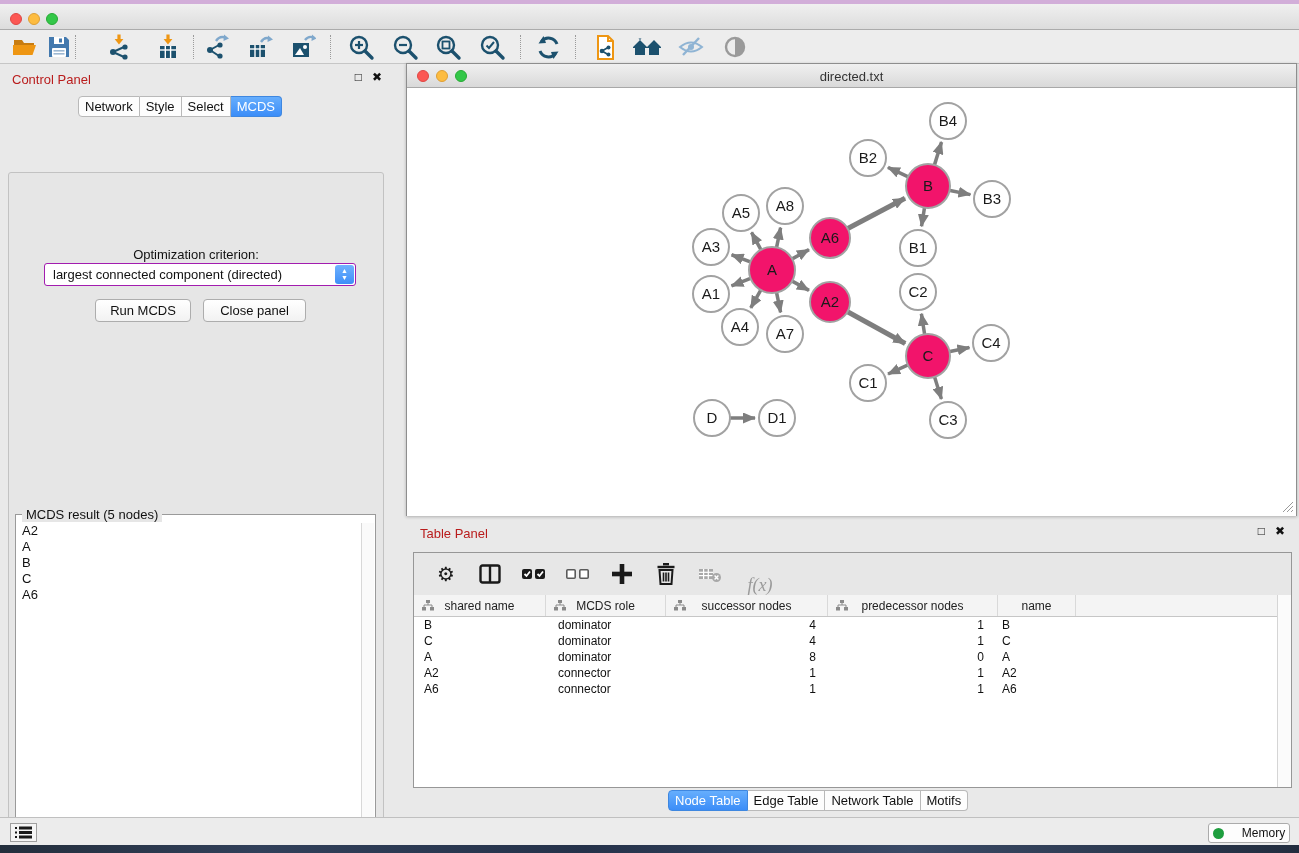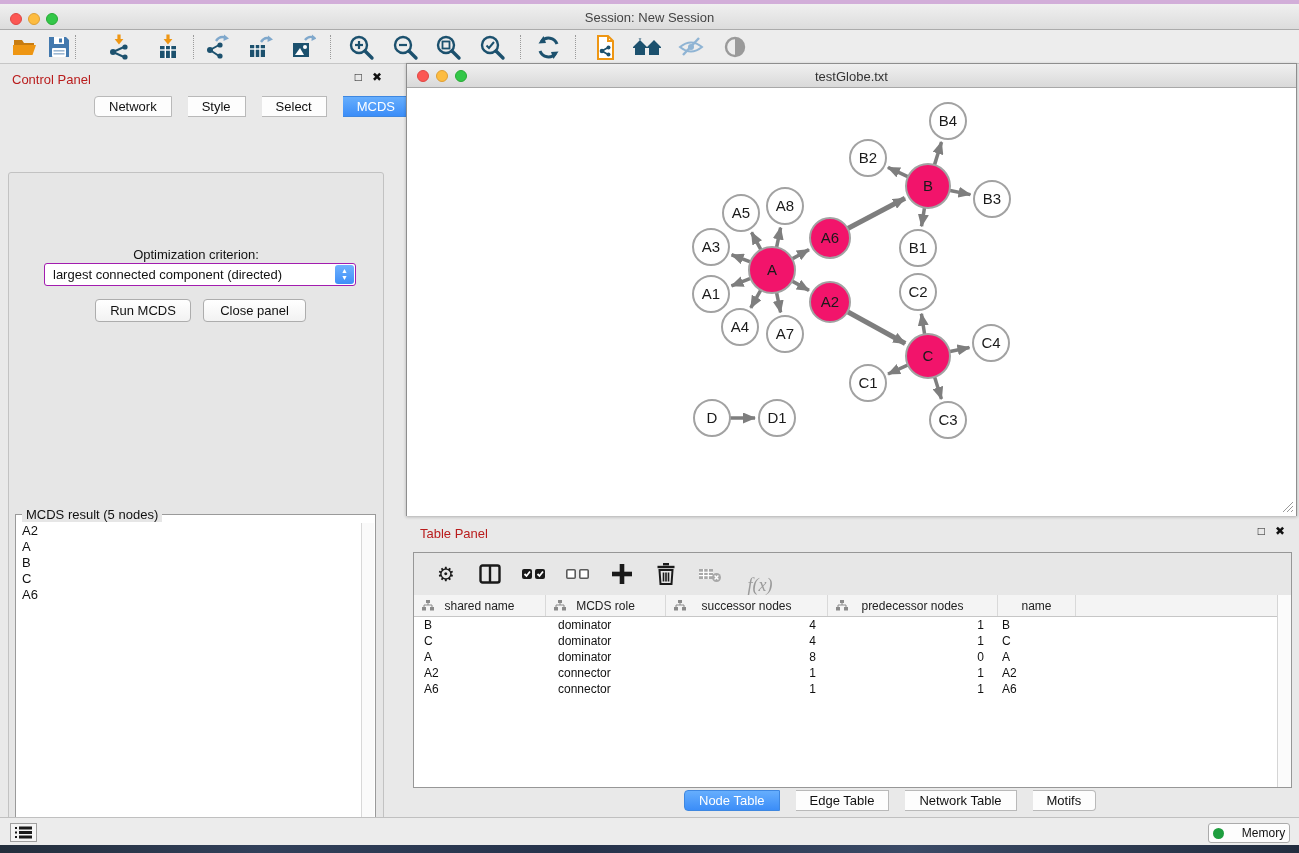--- a/index.html
+++ b/index.html
@@ -30,22 +30,22 @@
   
   .panel-title { font-size:13px; color:#b91c1c;text-align:center; }
 
   
   .control-panel { position:absolute; left:0; top:65px; width:392px; height:752px; }
   .cp-header { position:absolute; left:12px; top:7px; }
   .cp-ctls { position:absolute; right:10px; top:6px; display:flex; gap:10px; }
   .cp-body { position:absolute; left:8px; top:107px; width:376px; height:694px;
      background:#E6E6E6; border:1px solid #C2C2C2; border-radius:3px; }
   .seg-tabs { position:absolute; display:flex; }
-  .seg-tab { height:21px; padding:0 14px; font-size:13px; display:flex; align-items:center; justify-content:center;
-     background:#FDFDFD; border:1px solid #B9B9B9; border-left-width:0; color:#111; cursor:default;margin-left:16px; }
+  .seg-tab { height:21px; padding:0 6px; font-size:13px; display:flex; align-items:center; justify-content:center;
+     background:#FDFDFD; border:1px solid #B9B9B9; border-left-width:0; color:#111; cursor:default; }
   .seg-tab:first-child { border-left-width:1px; border-radius:4px 0 0 4px; }
   .seg-tab:last-child { border-radius:0 4px 4px 0; }
   .seg-tab.active { background:linear-gradient(#66AEFD,#3B8DF8); border-color:#3E87E0; color:#fff; }
   .cp-tabs { left:78px; top:31px; }
   .opt-label { position:absolute; left:0; width:100%; top:74px; text-align:center; font-size:13px; color:#111; }
   .selectbox { position:absolute; left:35px; top:90px; width:312px; height:23px; background:#fff;
      border:1px solid #a21caf; border-radius:3px; display:flex; align-items:center; }
   .selectbox .val { flex:1; font-size:13px; padding-left:8px; color:#111; white-space:nowrap; }
   .spinner { width:19px; height:19px; margin-right:1px; border-radius:3px;
      background:linear-gradient(#6FB2FE,#3E8EF8); display:flex; flex-direction:column; align-items:center; justify-content:center; gap:1px; }
@@ -102,21 +102,20 @@
 </head>
 <body>
 
 <div class="screen">
   <div class="desktop-top"></div>
 
   <div class="titlebar">
     <div class="tl red" style="left:10px"></div>
     <div class="tl yellow" style="left:28px"></div>
     <div class="tl green" style="left:46px"></div>
-    <div class="title">Session: New Session</div>
   </div>
 
   <div class="toolbar">
     <div class="tb-btn" style="left:10px">
       <svg width="26" height="26" viewBox="0 0 26 26">
           <path d="M2 6h8l2 3h10v3H2z" fill="#C87C10"></path>
           <path d="M1 11h23l-3.5 10H1z" fill="#EE9613"></path>
         </svg>
     </div>
     <div class="tb-btn" style="left:44px">
@@ -307,21 +306,21 @@
         <div class="seg-tab">Select</div>
         <div class="seg-tab active">MCDS</div>
       </div>
   </div>
 
   <div class="net-window">
     <div class="net-titlebar">
       <div class="tl red" style="top:6px; left:10px;"></div>
       <div class="tl yellow" style="top:6px; left:29px;"></div>
       <div class="tl green" style="top:6px; left:48px;"></div>
-      <div class="title">testGlobe.txt</div>
+      <div class="title">directed.txt</div>
     </div>
     <div class="net-canvas">
       <svg id="graph-svg" width="889" height="427" viewBox="0 0 889 427">
           <defs>
             <marker id="arrow" viewBox="0 0 13 11" refX="12" refY="5.5" markerWidth="13" markerHeight="11" markerUnits="userSpaceOnUse" orient="auto">
               <path d="M0 0 L13 5.5 L0 11 z" fill="#7E7E7E"></path>
             </marker>
           </defs>
           <line x1="345.35035698573034" y1="173.5911182077344" x2="324.5853403006634" y2="165.76168568713538" stroke="#7E7E7E" stroke-width="3.5" marker-end="url(#arrow)"></line>
           <line x1="354.96678911489033" y1="162.55183804995966" x2="344.51098283201964" y2="143.32664585242324" stroke="#7E7E7E" stroke-width="3.5" marker-end="url(#arrow)"></line>

